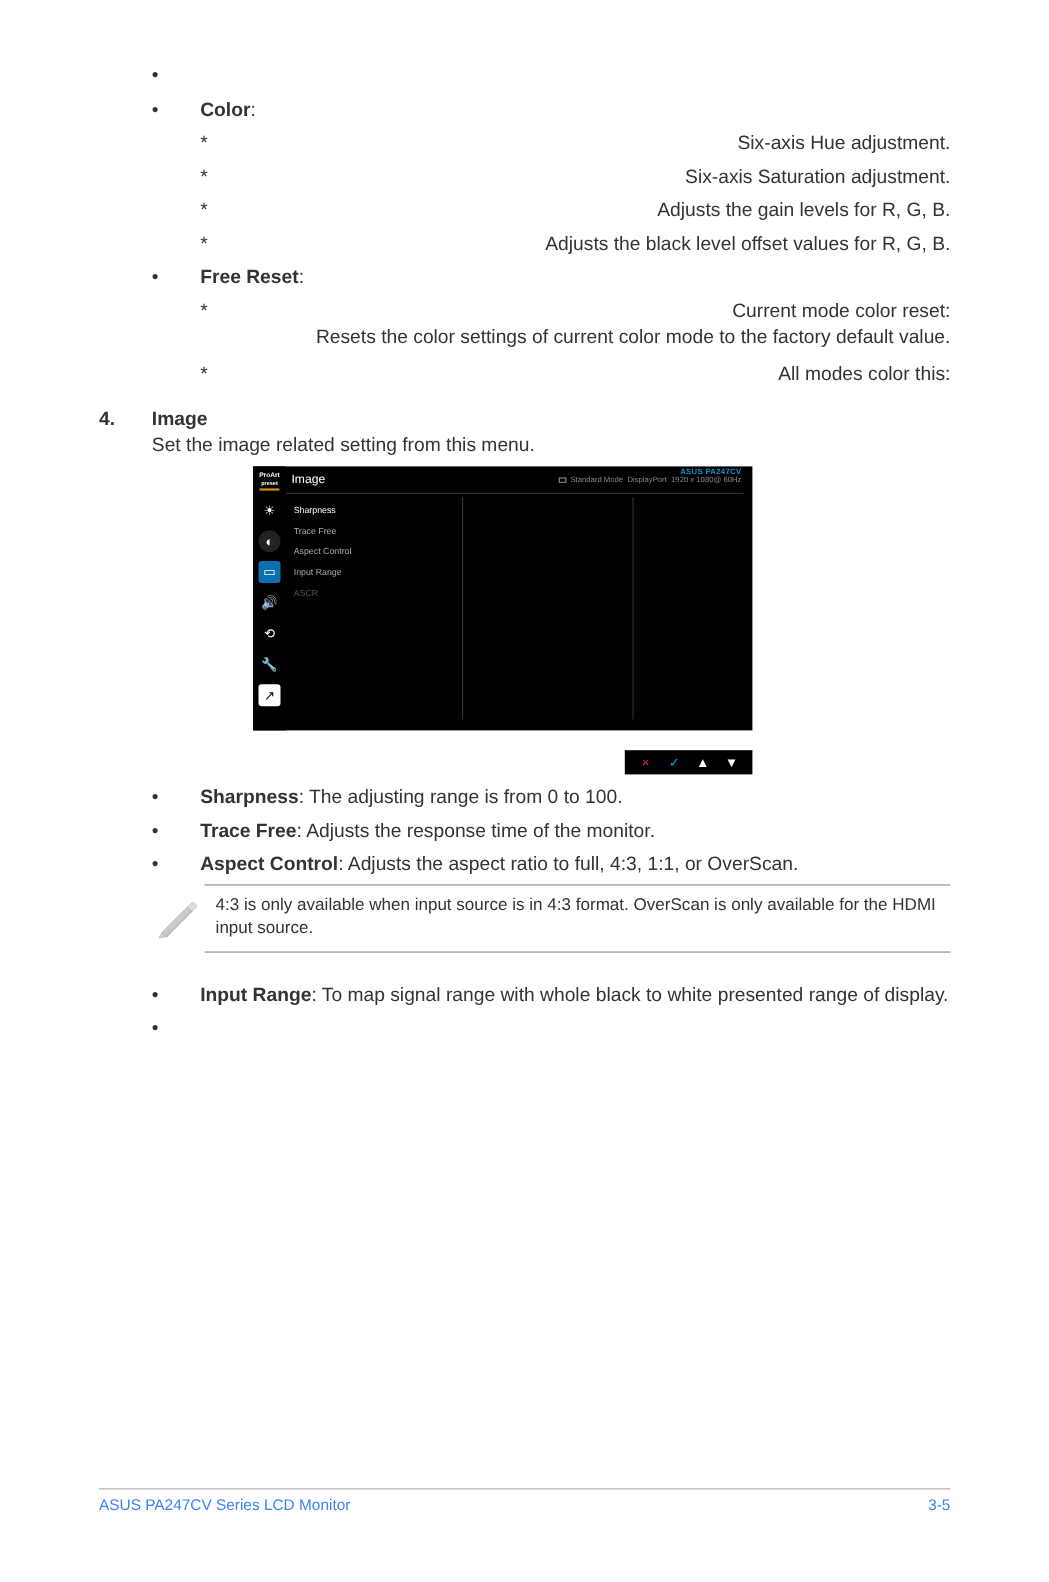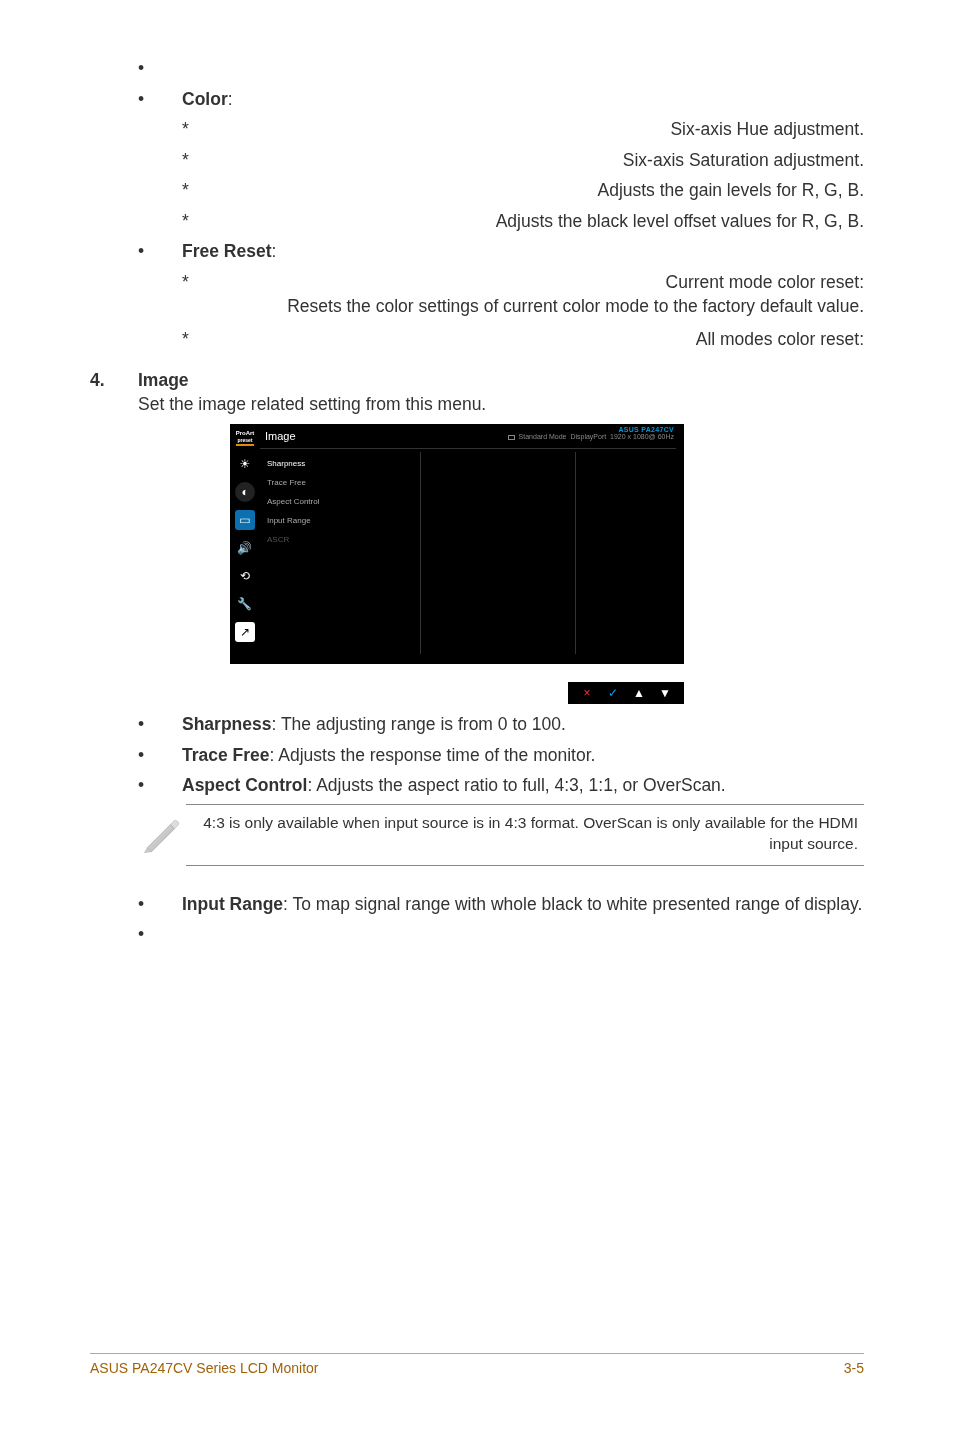--- a/index.html
+++ b/index.html
@@ -147,21 +147,20 @@
     text-align: center;
     font-size: 12px;
     color: #fff;
   }
   .nav-strip .nx { color: #ff3030; }
   .nav-strip .nc { color: #00a0ff; }
   .note-wrap {
     margin-left: 48px;
     display: flex;
     align-items: center;
-    text-align: right;
   }
   .note-icon {
     width: 48px; height: 40px;
     flex: 0 0 48px;
     display: flex;
     align-items: center; justify-content: center;
   }
   .note-lines {
     flex: 1;
     border-top: 1px solid #888;
@@ -174,21 +173,21 @@
   .footer {
     position: absolute;
     left: 90px;
     right: 90px;
     bottom: 62px;
     border-top: 1px solid #aaa;
     padding-top: 6px;
     display: flex;
     justify-content: space-between;
     font-size: 14px;
-    color: #a16207;
+    color: #3b82f6;
   }
   svg.pen { width: 42px; height: 42px; }
 </style>
 </head>
 <body>
 
 <div class="page">
 
   <div class="indent-1">
     <div class="bullet-row">
@@ -229,21 +228,21 @@
     <div class="star-row">
       <div class="star-symbol">*</div>
       <div class="star-text">
         <div>Current mode color reset:</div>
         <div>Resets the color settings of current color mode to the factory default value.</div>
       </div>
     </div>
     <div class="star-row" style="margin-top:8px;">
       <div class="star-symbol">*</div>
       <div class="star-text">
-        <div>All modes color reset:</div>
+        <div>All modes color this:</div>
       </div>
     </div>
   </div>
 
   <div class="num-row">
     <div class="num-symbol">4.</div>
     <div class="num-head">Image</div>
   </div>
   <div class="indent-1" style="font-size:17.5px;line-height:1.35;color:#333;">Set the image related setting from this menu.</div>
 

